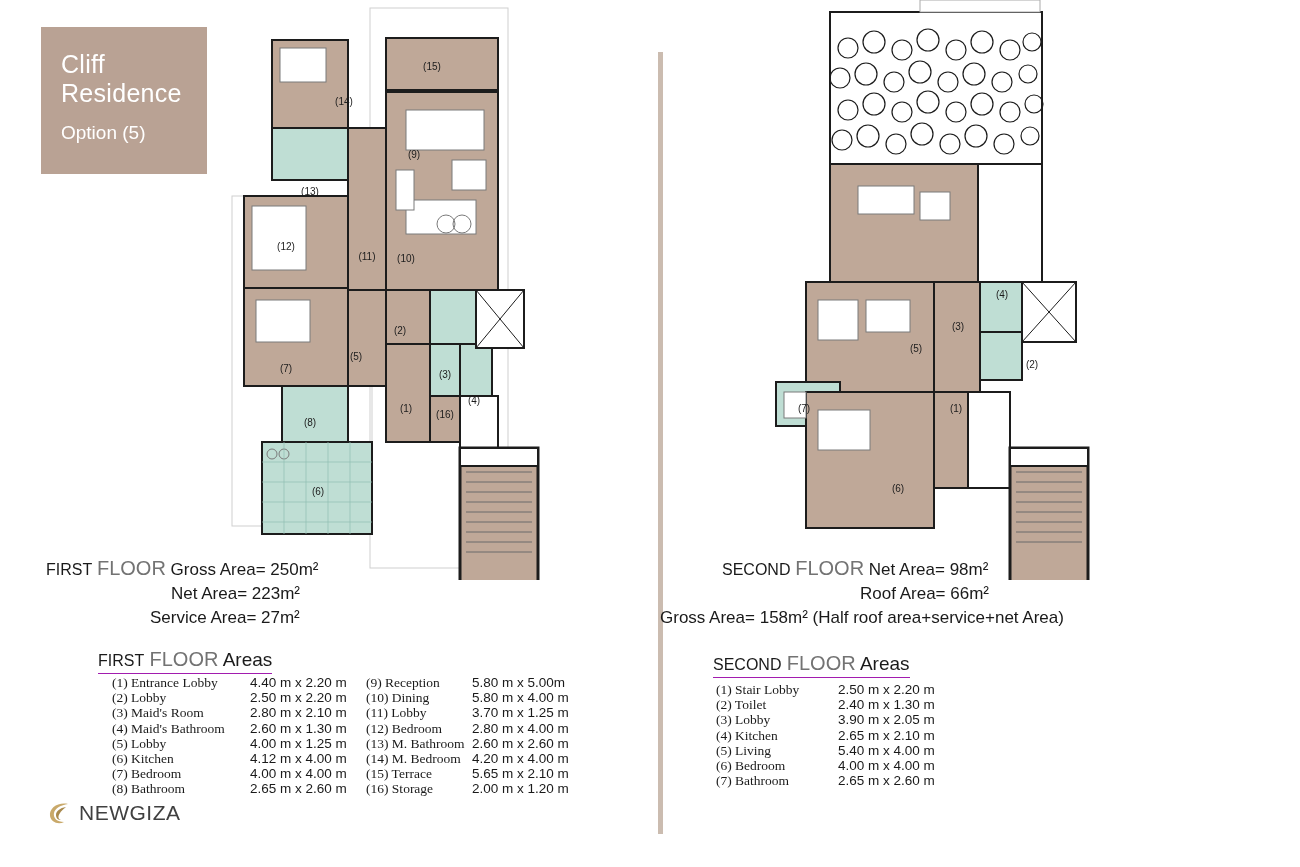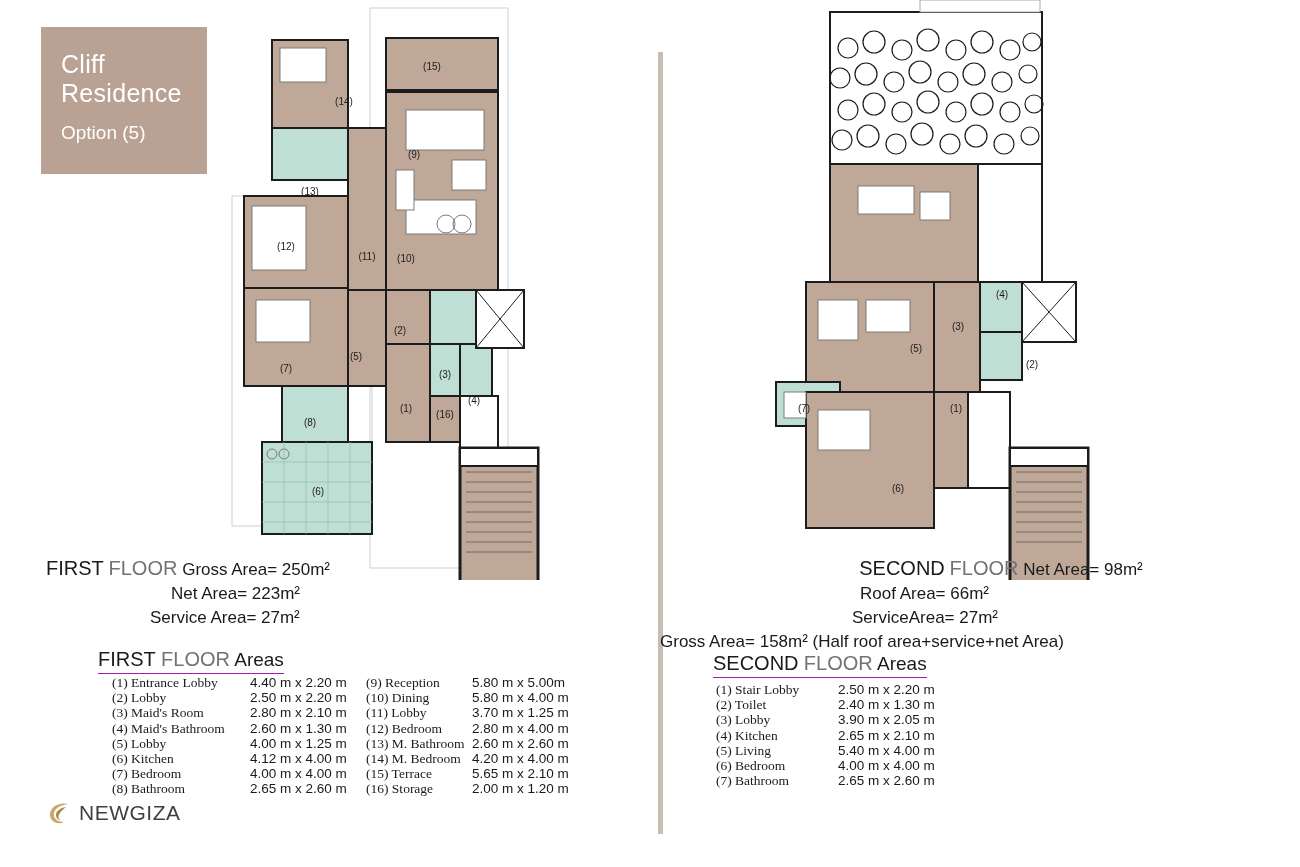--- a/index.html
+++ b/index.html
@@ -57,30 +57,30 @@
   }
   #plan-first { left: 210px; top: 0px; width: 380px; height: 580px; }
   #plan-second { left: 770px; top: 0px; width: 350px; height: 580px; }
 
   
   .summary {
     position: absolute;
     font-size: 17px;
   }
   .summary .line { white-space: nowrap; margin-bottom: 4px; }
-  .fl-strong { font-size: 20px; }
+  .fl-strong { font-size: 16px; }
   .fl-light { color: #737373; font-size: 20px; }
 
   #summary-first { left: 46px; top: 557px; width: 600px; }
   #summary-first .line.l1 { padding-left: 0px; }
   #summary-first .line.l2 { padding-left: 125px; }
   #summary-first .line.l3 { padding-left: 104px; }
 
   #summary-second { left: 660px; top: 557px; width: 620px; }
-  #summary-second .line.l1 { padding-left: 62px; text-align: center; }
+  #summary-second .line.l1 { padding-left: 62px; }
   #summary-second .line.l2 { padding-left: 200px; }
   #summary-second .line.l3 { padding-left: 192px; }
   #summary-second .line.l4 { padding-left: 0px; }
 
   
   .areas-head {
     position: absolute;
     font-size: 19px;
     white-space: nowrap;
     border-bottom: 1px solid #a21caf;
@@ -419,21 +419,20 @@
     </div>
 </div>
 
 <div class="summary" id="summary-second">
   <div class="line l1">
     <span class="fl-strong">SECOND</span>
     <span class="fl-light">FLOOR</span>
     <span>Net Area= 98m²</span>
   </div>
   <div class="line l2"><span>Roof Area= 66m²</span></div>
-  <div class="line l3"><span>ServiceArea= 27m²</span></div>
   <div class="line l4"><span>Gross Area= 158m² (Half roof area+service+net Area)</span></div>
 </div>
 
 <div class="areas-head" id="areas-head-second">
   <span class="fl-strong">SECOND</span>
   <span class="fl-light">FLOOR</span>
   <span>Areas</span>
 </div>
 
 <div class="areas-list" id="areas-second-col1">

